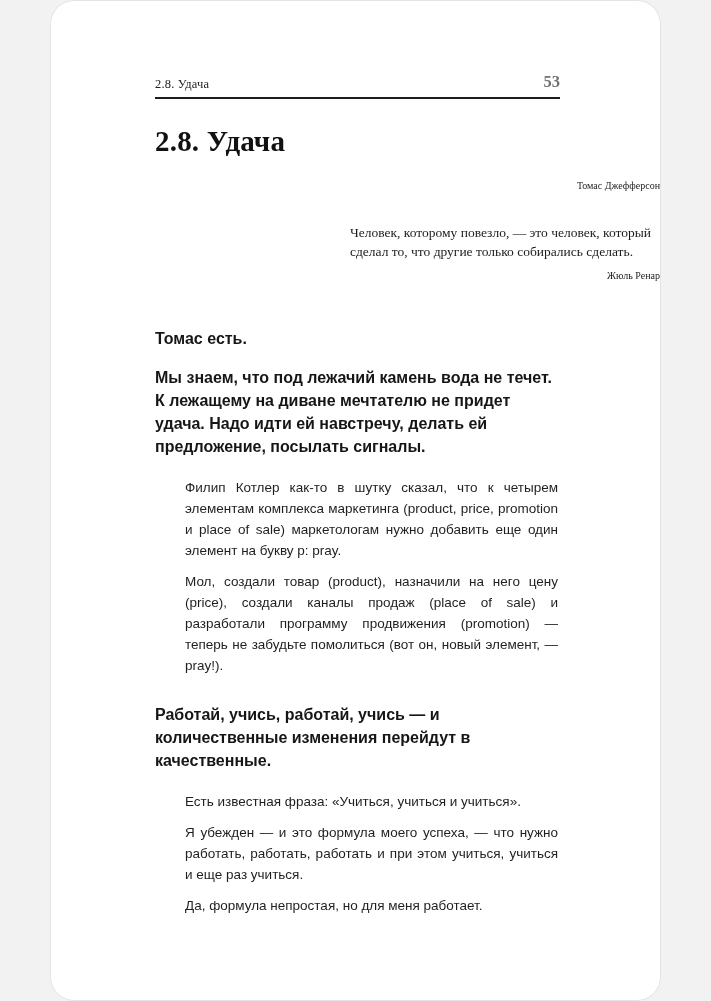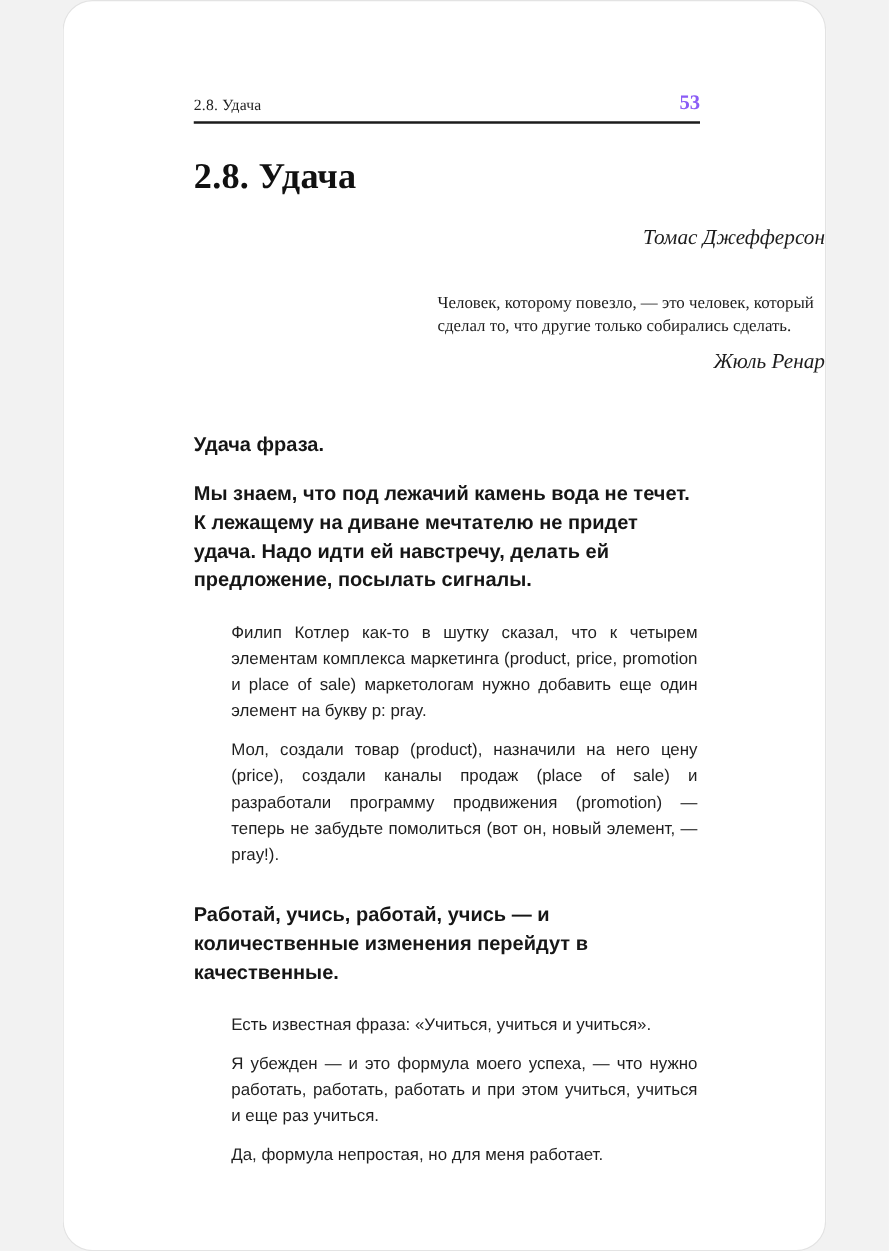--- a/index.html
+++ b/index.html
@@ -32,21 +32,21 @@
   .running-header {
     font-family: "Liberation Serif", serif;
     font-size: 12.5px;
     letter-spacing: 0.2px;
     color: #222;
   }
   .page-number {
     font-family: "Liberation Serif", serif;
     font-size: 16.5px;
     font-weight: 700;
-    color: #8b5cf6;
+    color: #737373;
   }
 
   
   .chapter-title {
     font-family: "Liberation Serif", serif;
     font-size: 29px;
     font-weight: 700;
     color: #111;
     margin: 26px 0 22px 0;
     letter-spacing: 0.2px;
@@ -61,22 +61,21 @@
   .epigraph-text {
     font-family: "Liberation Serif", serif;
     font-size: 13.5px;
     line-height: 1.42;
     color: #1c1c1c;
     margin: 0 0 9px 0;
     text-align: left;
   }
   .epigraph-author {
     font-family: "Liberation Serif", serif;
-    font-style: italic;
-    font-size: 17px;
+    font-size: 10px;
     text-align: right;
     color: #1c1c1c;
   }
   .epigraph + .epigraph { margin-top: 32px; }
 
   
   .body-text { margin-top: 46px; }
 
   .lead-paragraph {
     font-family: "Liberation Sans", sans-serif;
@@ -116,21 +115,21 @@
     <div class="epigraph-author">Томас Джефферсон</div>
   </div>
 
   <div class="epigraph">
     <p class="epigraph-text">Человек, которому повезло, — это человек, который сделал то, что другие только собирались сделать.</p>
     <div class="epigraph-author">Жюль Ренар</div>
   </div>
 
   <div class="body-text">
 
-    <p class="lead-paragraph">Удача фраза.</p>
+    <p class="lead-paragraph">Томас есть.</p>
 
     <p class="lead-paragraph">Мы знаем, что под лежачий камень вода не течет. К лежащему на диване мечтателю не придет удача. Надо идти ей навстречу, делать ей предложение, посылать сигналы.</p>
 
     <div class="indented-group">
       <p class="indented-paragraph">Филип Котлер как-то в шутку сказал, что к четырем элементам комплекса маркетинга (product, price, promotion и place of sale) маркетологам нужно добавить еще один элемент на букву p: pray.</p>
       <p class="indented-paragraph">Мол, создали товар (product), назначили на него цену (price), создали каналы продаж (place of sale) и разработали программу продвижения (promotion) — теперь не забудьте помолиться (вот он, новый элемент, — pray!).</p>
     </div>
 
     <p class="lead-paragraph spaced-top">Работай, учись, работай, учись — и количественные изменения перейдут в качественные.</p>
 

